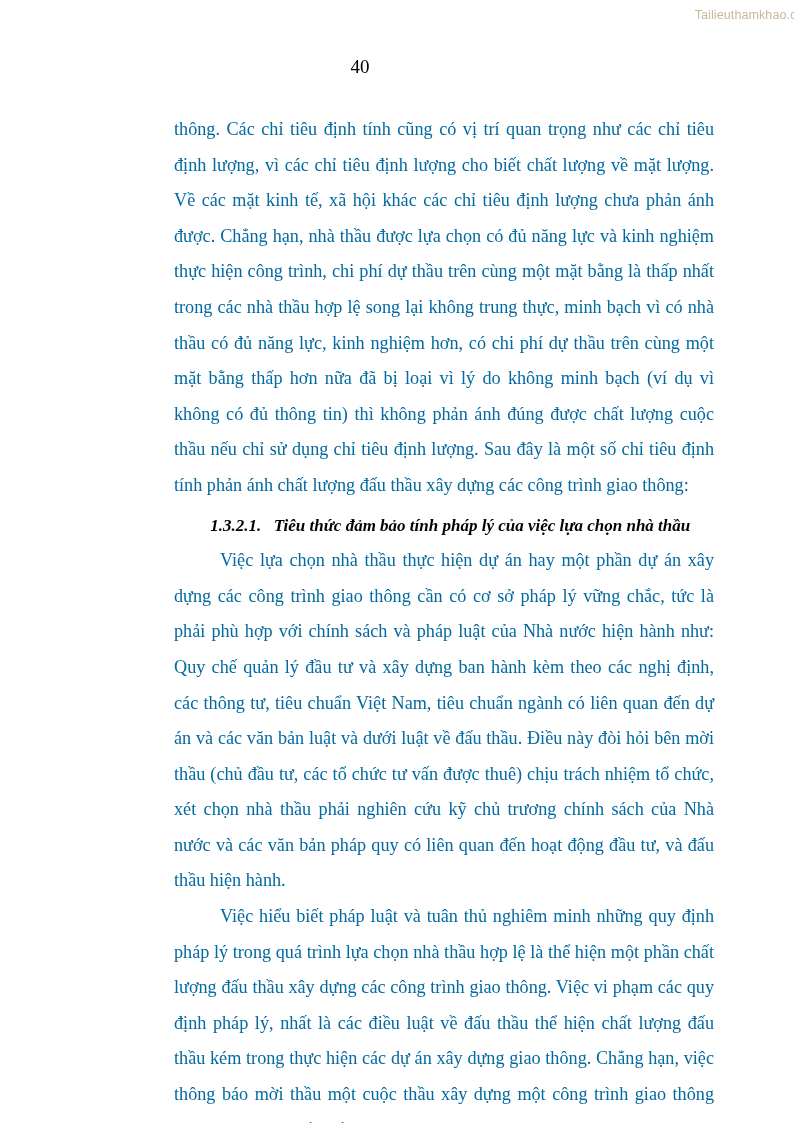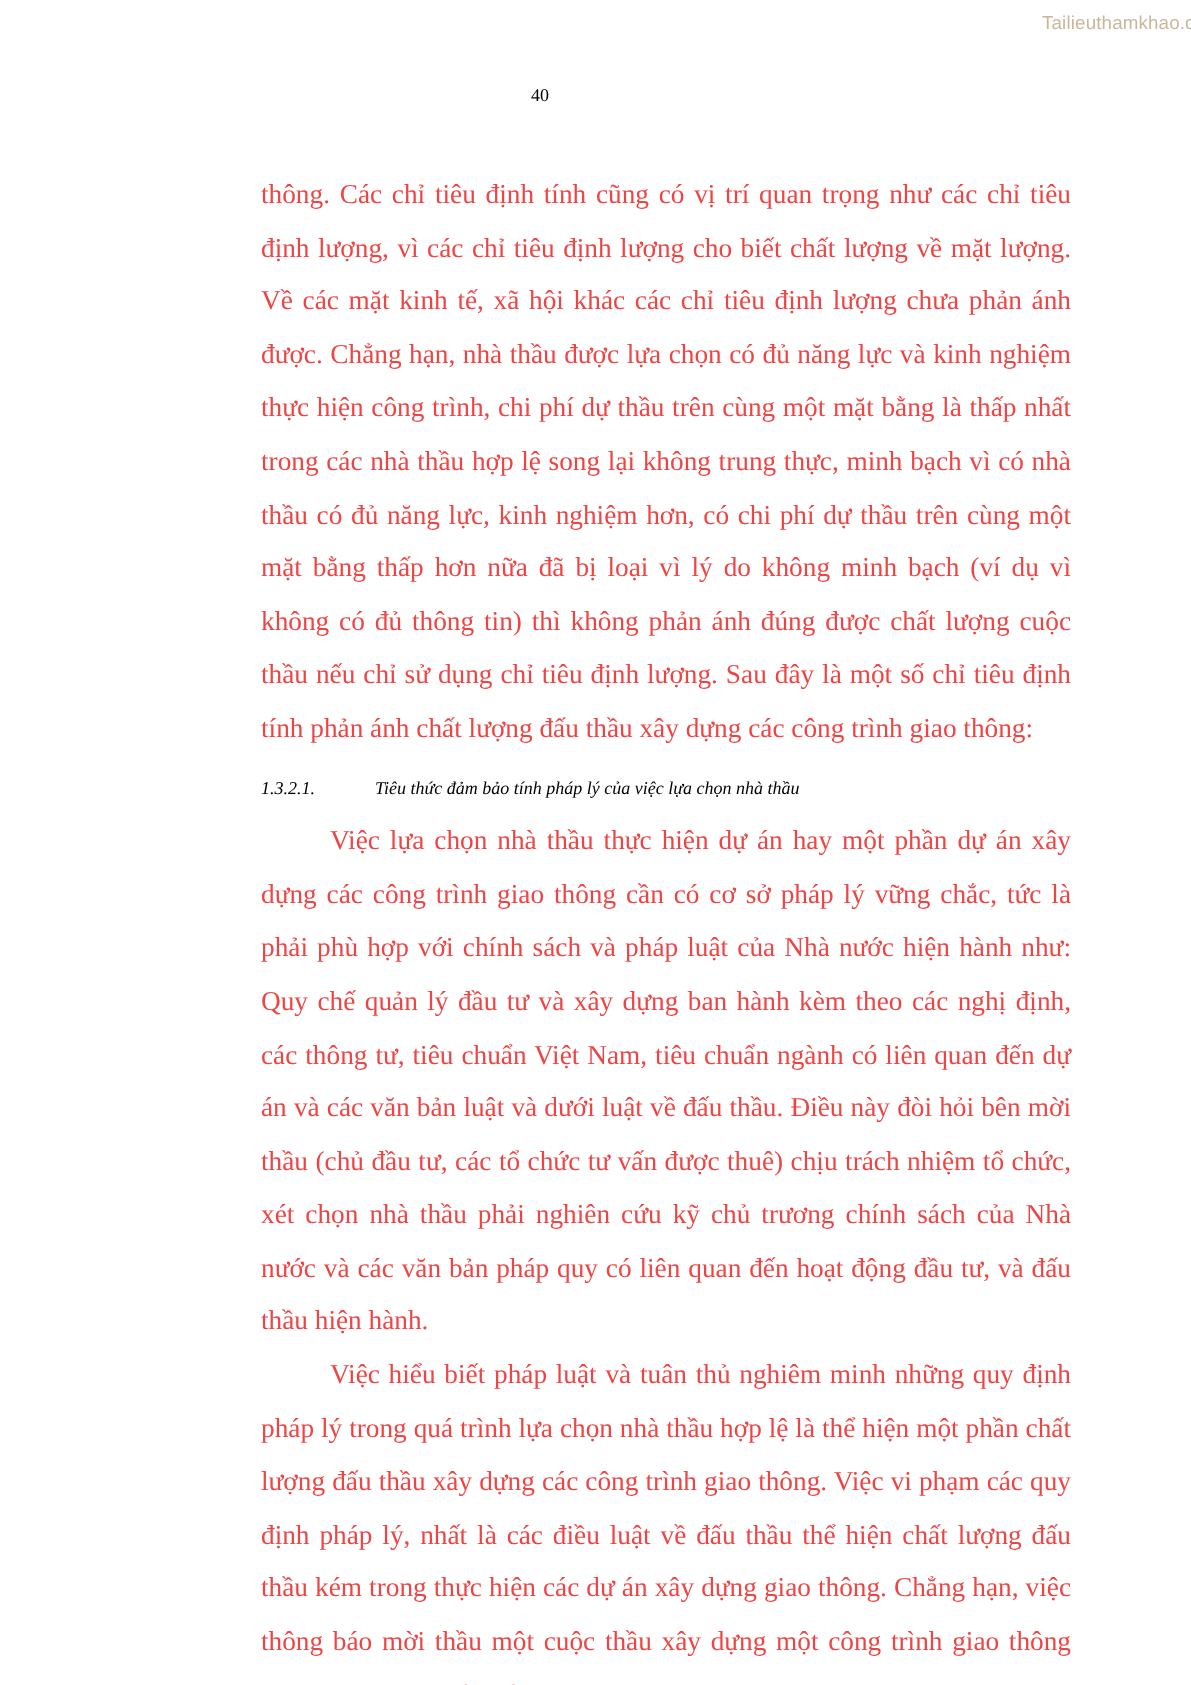--- a/index.html
+++ b/index.html
@@ -31,48 +31,48 @@
     color: #c9b79a;
     letter-spacing: 0.1px;
     white-space: nowrap;
   }
   .page-number {
     position: absolute;
     top: 56px;
     left: 0;
     width: 628px;
     text-align: center;
-    font-size: 12px;
+    font-size: 19px;
     font-family: "Liberation Serif", serif;
     color: #000;
   }
   .content {
     position: absolute;
     top: 112px;
     left: 128px;
     width: 540px;
   }
   p {
     margin: 0 0 0 0;
     font-size: 18.2px;
     line-height: 35.6px;
     text-align: justify;
     text-justify: inter-word;
-    color: #ef4444;
+    color: #0369a1;
   }
   p.indent {
     text-indent: 46px;
   }
   h3.heading {
     margin: 4px 0 0 0;
-    font-size: 12px;
+    font-size: 17px;
     line-height: 35.6px;
-    font-weight: normal;
+    font-weight: bold;
     font-style: italic;
-    text-align: left;
+    text-align: center;
   }
   h3.heading .num {
     display: inline-block;
     min-width: 76px;
   }
 </style>
 </head>
 <body>
 
 <div class="page">

